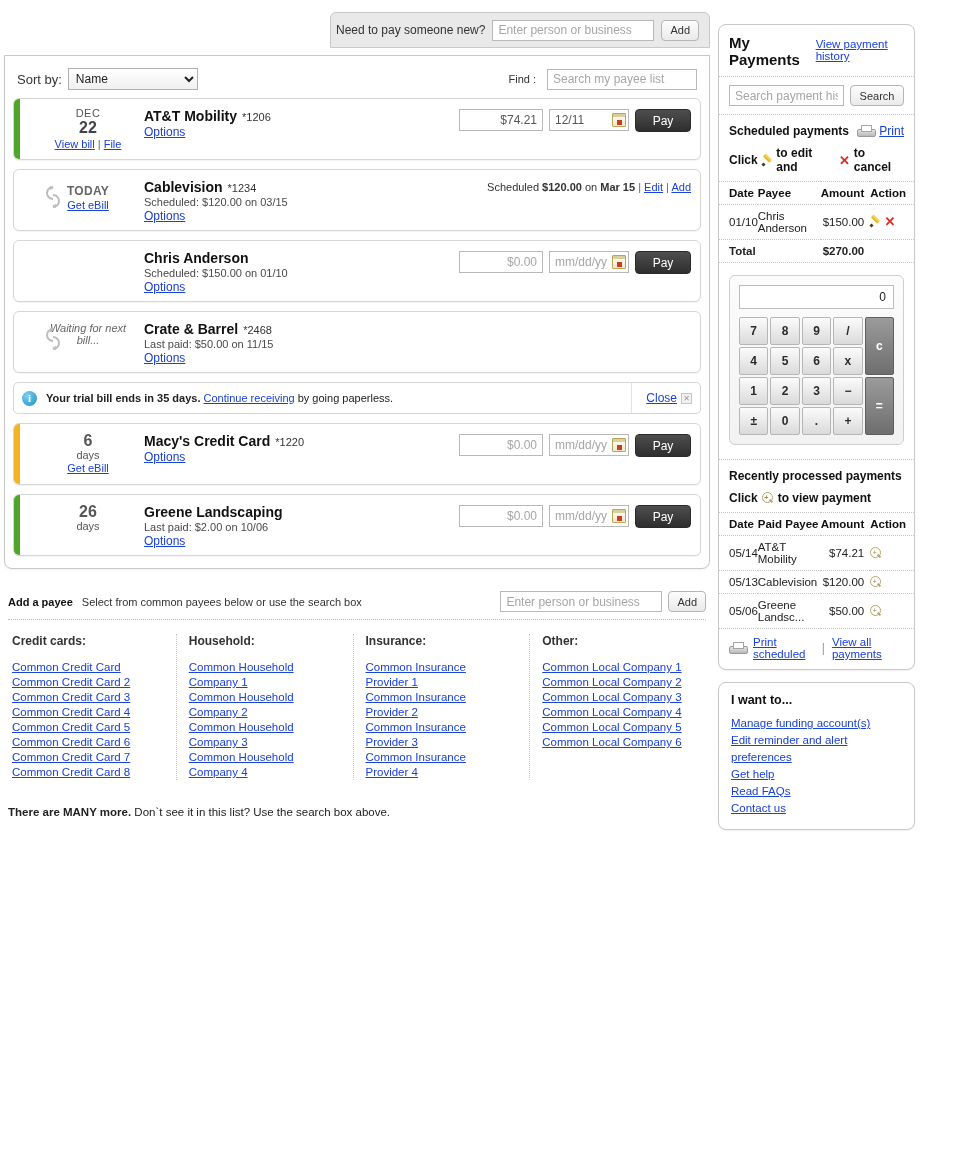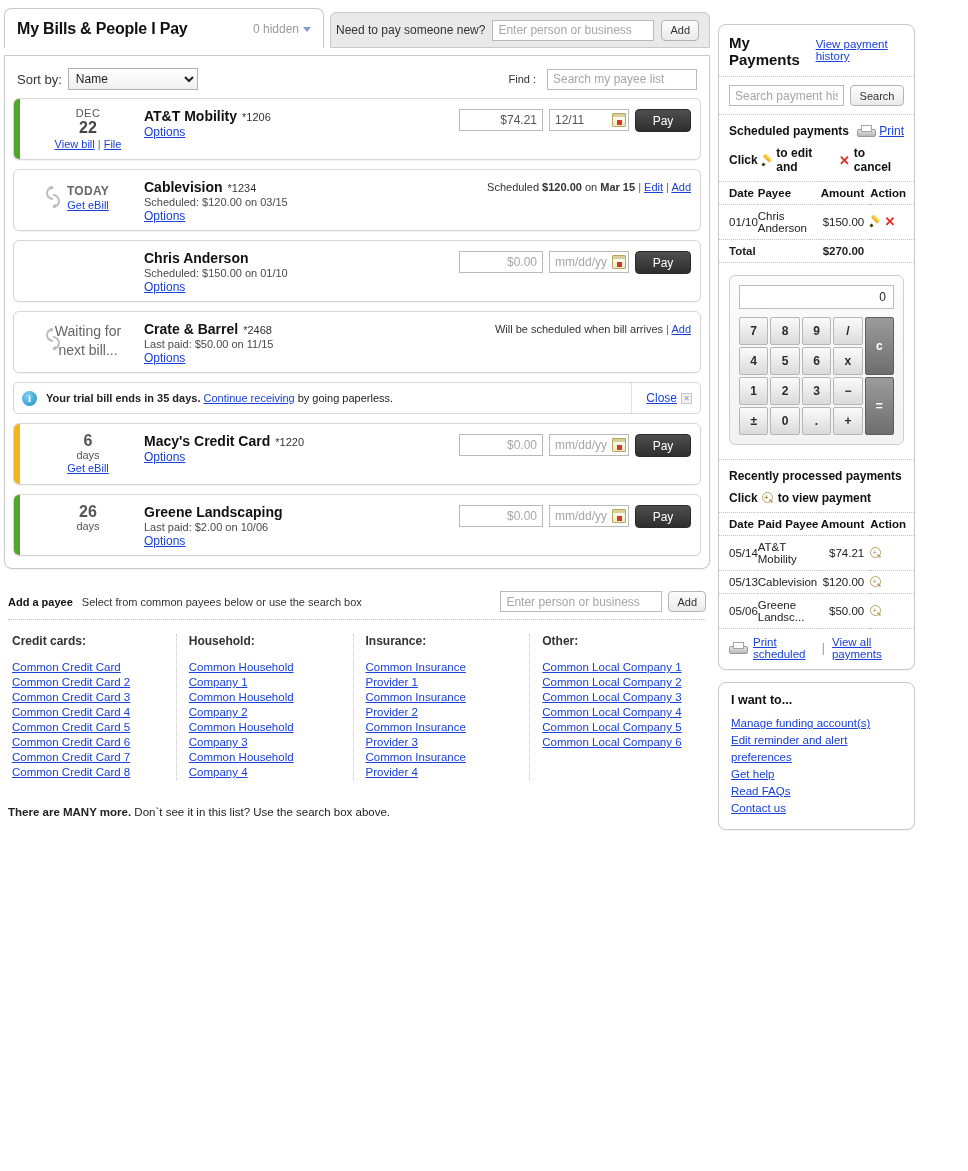--- a/index.html
+++ b/index.html
@@ -100,21 +100,21 @@
   .bill-date {
     width:108px; min-height:52px; padding:8px 6px 4px 6px;
     text-align:center; flex:0 0 108px;
     position:relative;
   }
   .d-month { font-size:11px; color:#555; letter-spacing:.5px; font-weight:normal;}
   .d-day { font-size:16px; font-weight:bold; color:#444; line-height:18px; }
   .d-today { font-size:12px; font-weight:bold; color:#666; letter-spacing:.3px; }
   .d-num { font-size:16px; font-weight:bold; color:#555; line-height:17px;}
   .d-days { font-size:11px; color:#555; }
-  .d-wait { font-size:14px; color:#666; line-height:19px; }
+  .d-wait { font-size:11px; color:#666; line-height:12px;font-style:italic; }
   .d-links { font-size:11px; margin-top:1px; }
   .d-links a { font-size:11px; }
   .sep { color:#666; }
 
   .ebill-icon { position:absolute; left:10px; top:14px; width:18px; height:26px; }
 
   .bill-body { flex:1 1 auto; padding:9px 4px 6px 2px; min-width:0; }
   .payee-name { font-size:14px; font-weight:bold; color:#111; display:inline; }
   .acct-num { font-size:11px; color:#333; margin-left:5px; }
   .sub-line { font-size:11px; color:#4a4a4a; margin-top:1px; }
@@ -269,27 +269,20 @@
   .iwant a { display:block; font-size:11.5px; line-height:17px; }
 </style>
 </head>
 <body>
 
 <div id="root">
 
   <div id="left-col">
 
     <div class="header-row">
-      <div class="title-tab">
-        <span class="page-title">My Bills &amp; People I Pay</span>
-        <span class="hidden-drop">
-          <span>0 hidden</span>
-          <span class="caret-dn"></span>
-        </span>
-      </div>
       <div class="newpay-tab">
         <span class="newpay-label">Need to pay someone new?</span>
         <input class="txt-input" style="width: 162px;" type="text" placeholder="Enter person or business">
         <button class="btn-sm">Add</button>
       </div>
     </div>
 
     <div class="main-panel">
 
       <div class="sortrow">
@@ -374,24 +367,20 @@
             <path d="M9 11 A6 6 0 0 0 9 23" fill="none" stroke="#bdbdbd" stroke-width="2" transform="rotate(180 9 17)"></path>
             <path d="M6 2 L10 4 L6 6 Z" fill="#bdbdbd"></path>
             <path d="M12 20 L8 22 L12 24 Z" fill="#bdbdbd"></path>
           </svg>
           <div class="d-wait" style="margin-top:2px">Waiting for next bill...</div>
         </div>
         <div class="bill-body">
           <span class="payee-name">Crate &amp; Barrel</span><span class="acct-num">*2468</span>
           <div class="sub-line">Last paid: $50.00 on 11/15</div>
           <div class="opt-line"><a>Options</a></div>
-        </div>
-        <div class="sched-note">
-          <span>Will be scheduled when bill arrives</span>
-          <span class="sep"> | </span><a>Add</a>
         </div>
       </div>
 
       <div class="notice">
         <span class="info-ico">i</span>
         <span class="notice-txt">
           <b>Your trial bill ends in 35 days.</b>
           <a>Continue receiving</a><span> by going paperless.</span>
         </span>
         <span class="notice-right">

